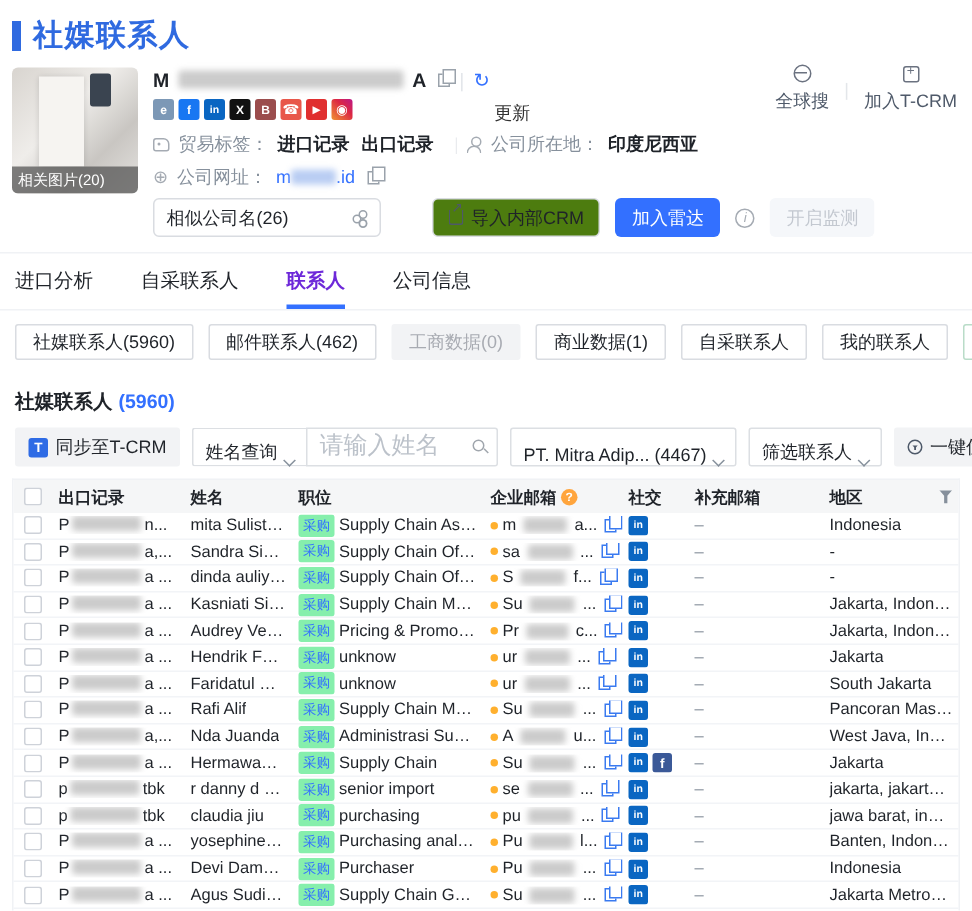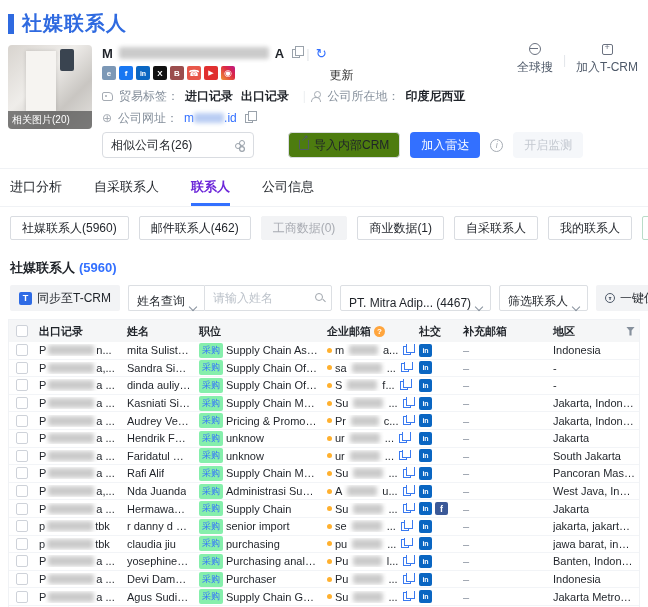--- a/index.html
+++ b/index.html
@@ -98,21 +98,21 @@
                display:inline-flex; align-items:center; gap:5px; padding:0 9px; cursor:pointer; white-space:nowrap; }
   .tcrm-logo { width:13px; height:13px; background:#2e6be5; border-radius:2px; color:#fff; font-size:9px; font-weight:bold;
                display:flex; align-items:center; justify-content:center; }
   .name-group { display:flex; align-items:center; }
   .sel { height:26px; border:1px solid #dcdfe3; background:#fff; font-size:12px; display:inline-flex; align-items:flex-end;
          gap:5px; padding:0 8px; cursor:pointer; white-space:nowrap; }
   .sel-left { border-radius:2px 0 0 2px; border-right:none; }
   .sel-round { border-radius:2px; }
   .chev { width:6px; height:6px; border-right:1.3px solid #86909c; border-bottom:1.3px solid #86909c;
           transform:rotate(45deg); display:inline-block; margin-top:-3px; }
-  .name-input { height:26px; width:128px; border:1px solid #dcdfe3; border-radius:0 2px 2px 0; font-size:12px;
+  .name-input { height:26px; width:128px; border:1px solid #dcdfe3; border-radius:0 2px 2px 0; font-size:16px;
                 padding:0 22px 0 8px; color:#1f2329; font-family:inherit; }
   .name-input::placeholder { color:#bcc2ca; }
   .input-wrap { position:relative; display:flex; }
   .mag { position:absolute; right:9px; top:8px; width:8px; height:8px; border:1.3px solid #a0a6ad; border-radius:50%; }
   .mag::after { content:""; position:absolute; width:4px; height:1.3px; background:#a0a6ad; transform:rotate(45deg); right:-3.5px; bottom:-1px; }
   .funnel-sm { width:10px; height:10px; position:relative; }
   .funnel-sm::before { content:""; position:absolute; inset:0; border:1.2px solid #4e5969; border-radius:50%; }
   .funnel-sm::after { content:""; position:absolute; left:3px; top:3.5px; width:4px; height:3.5px;
                       background:#4e5969; clip-path:polygon(0 0,100% 0,65% 50%,65% 100%,35% 100%,35% 50%); }
 

